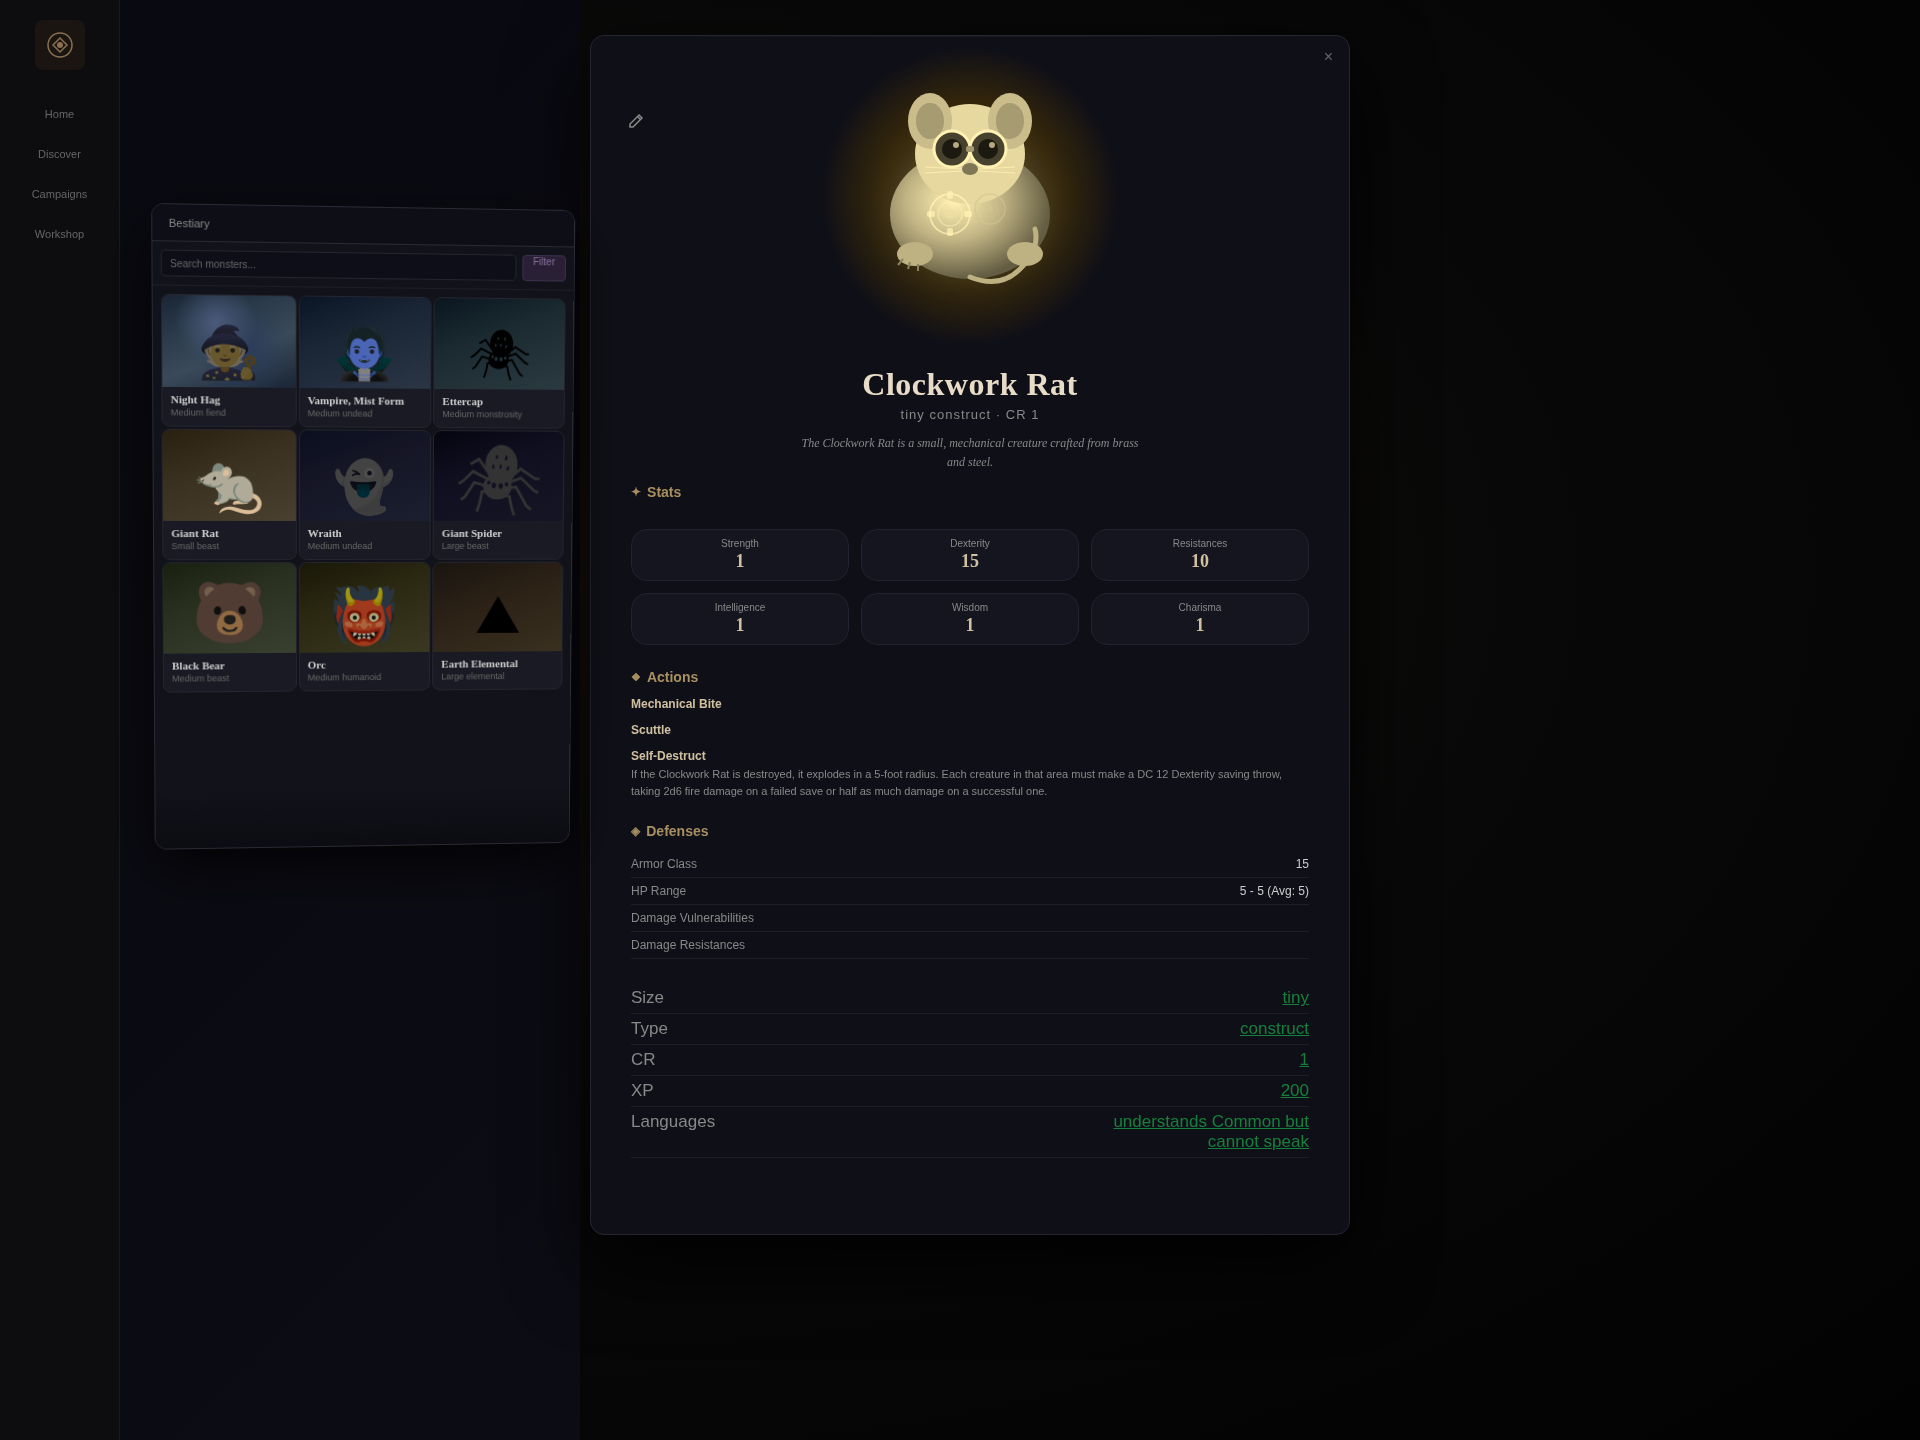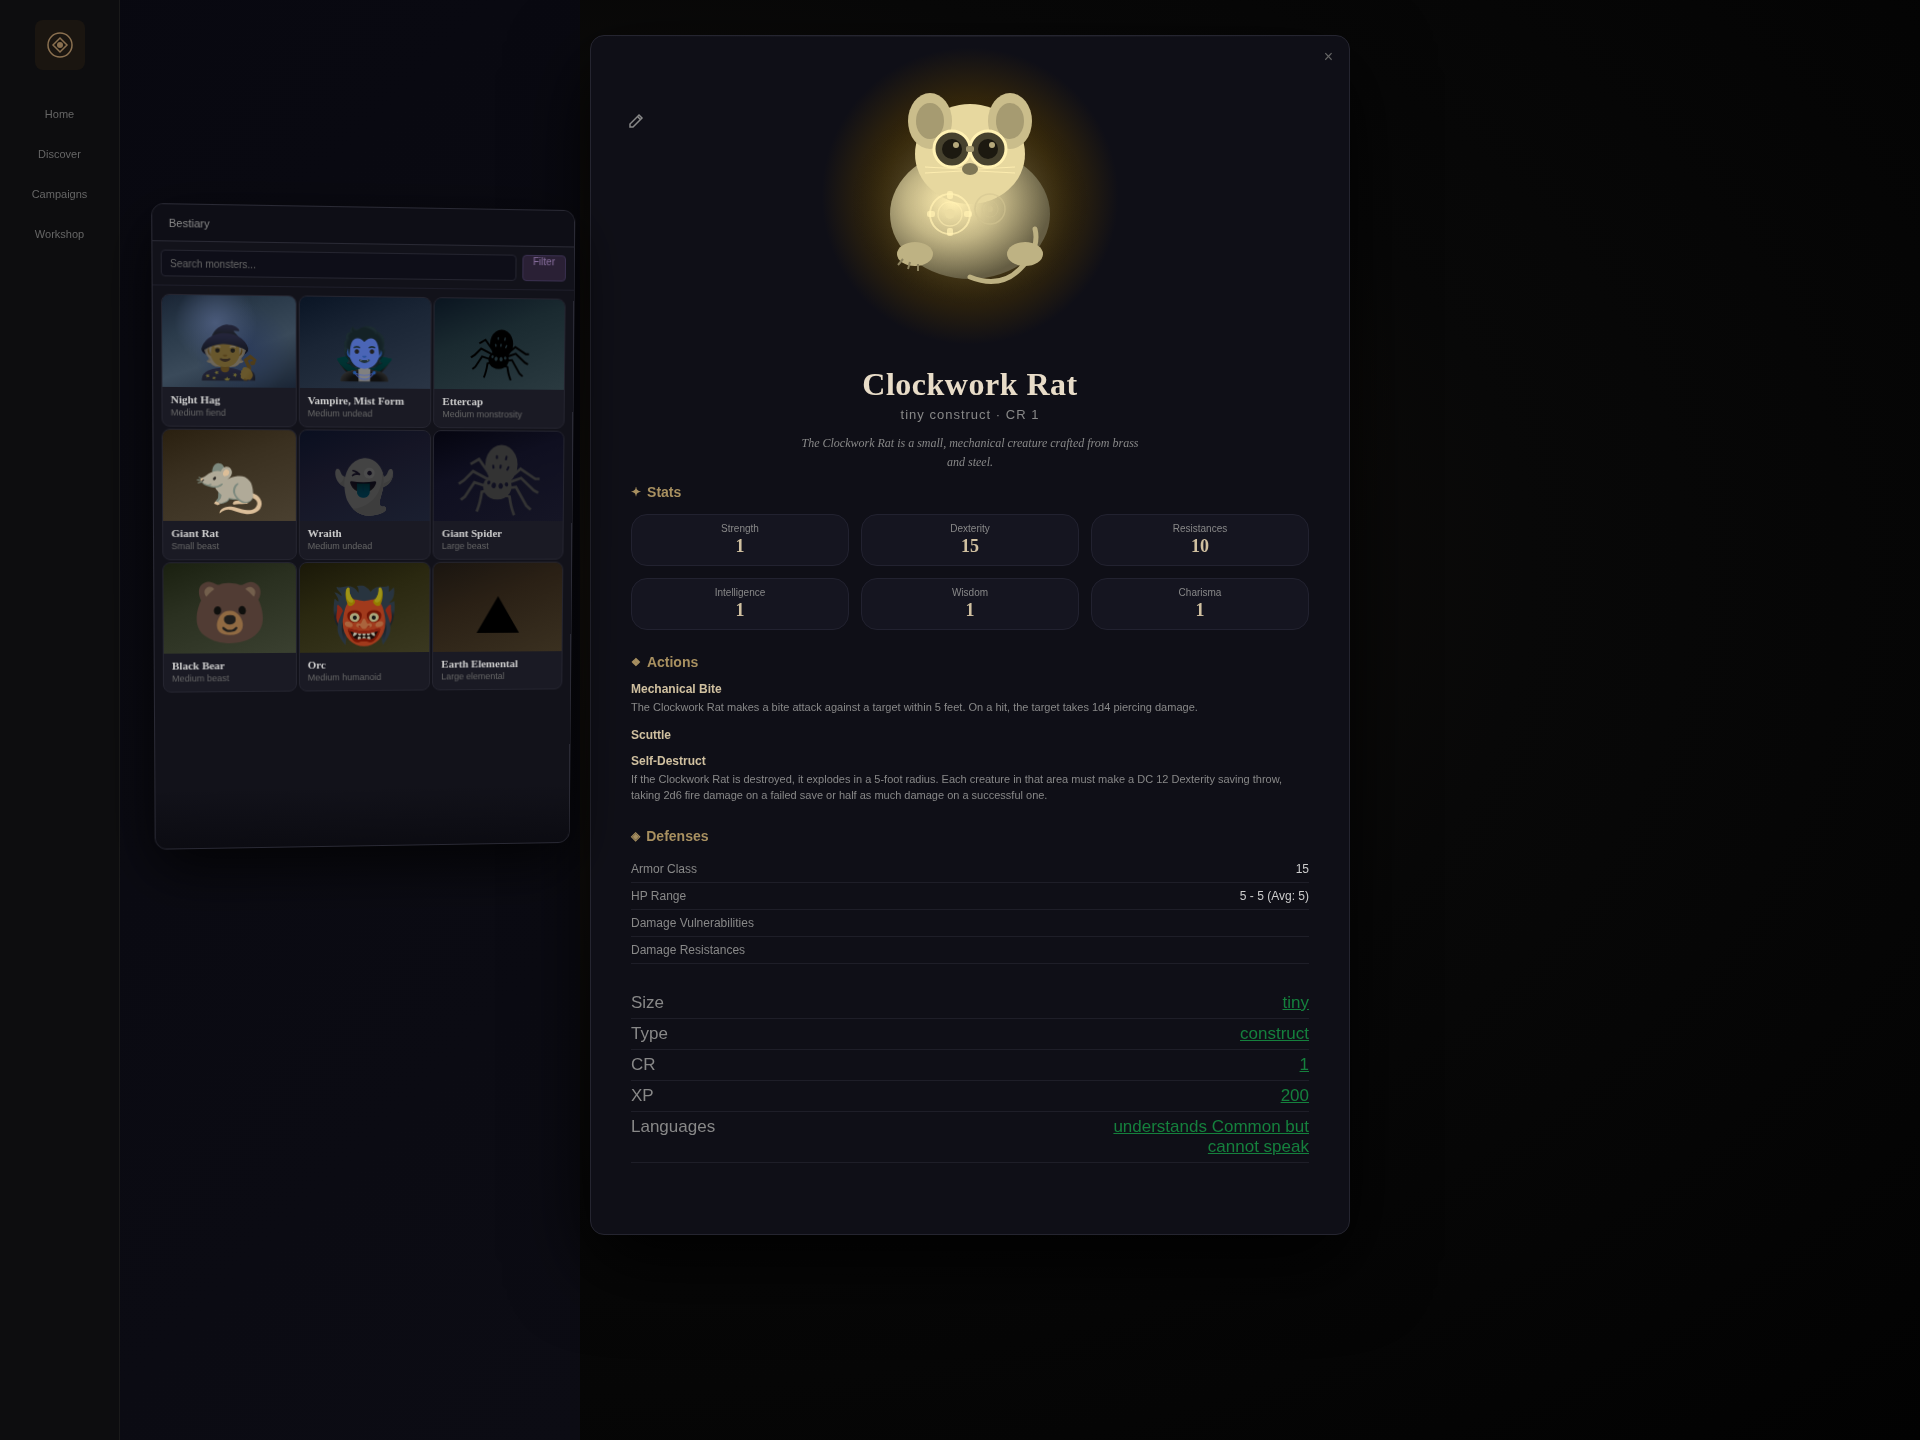--- a/index.html
+++ b/index.html
@@ -397,21 +397,21 @@
       font-weight: 500;
       text-decoration: underline;
     }
 
     
     .stats-title {
       font-size: 14px;
       color: #a89060;
       font-family: sans-serif;
       font-weight: bold;
-      margin-bottom: 14px;
+      margin-bottom: 29px;
       display: flex;
       align-items: center;
       gap: 6px;
     }
     .stats-title::before {
       content: '✦';
       font-size: 12px;
     }
 
     .stats-grid {
@@ -841,21 +841,20 @@
               </div>
 
             </div>
           </div>
 
           <div class="detail-section">
             <div class="actions-title">Actions</div>
 
             <div class="action-item">
               <div class="action-name">Mechanical Bite</div>
-              <div class="action-desc">The Clockwork Rat makes a bite attack against a target within 5 feet. On a hit, the target takes 1d4 piercing damage.</div>
             </div>
 
             <div class="action-item">
               <div class="action-name">Scuttle</div>
             </div>
 
             <div class="action-item">
               <div class="action-name">Self-Destruct</div>
               <div class="action-desc">If the Clockwork Rat is destroyed, it explodes in a 5-foot radius. Each creature in that area must make a DC 12 Dexterity saving throw, taking 2d6 fire damage on a failed save or half as much damage on a successful one.</div>
             </div>

